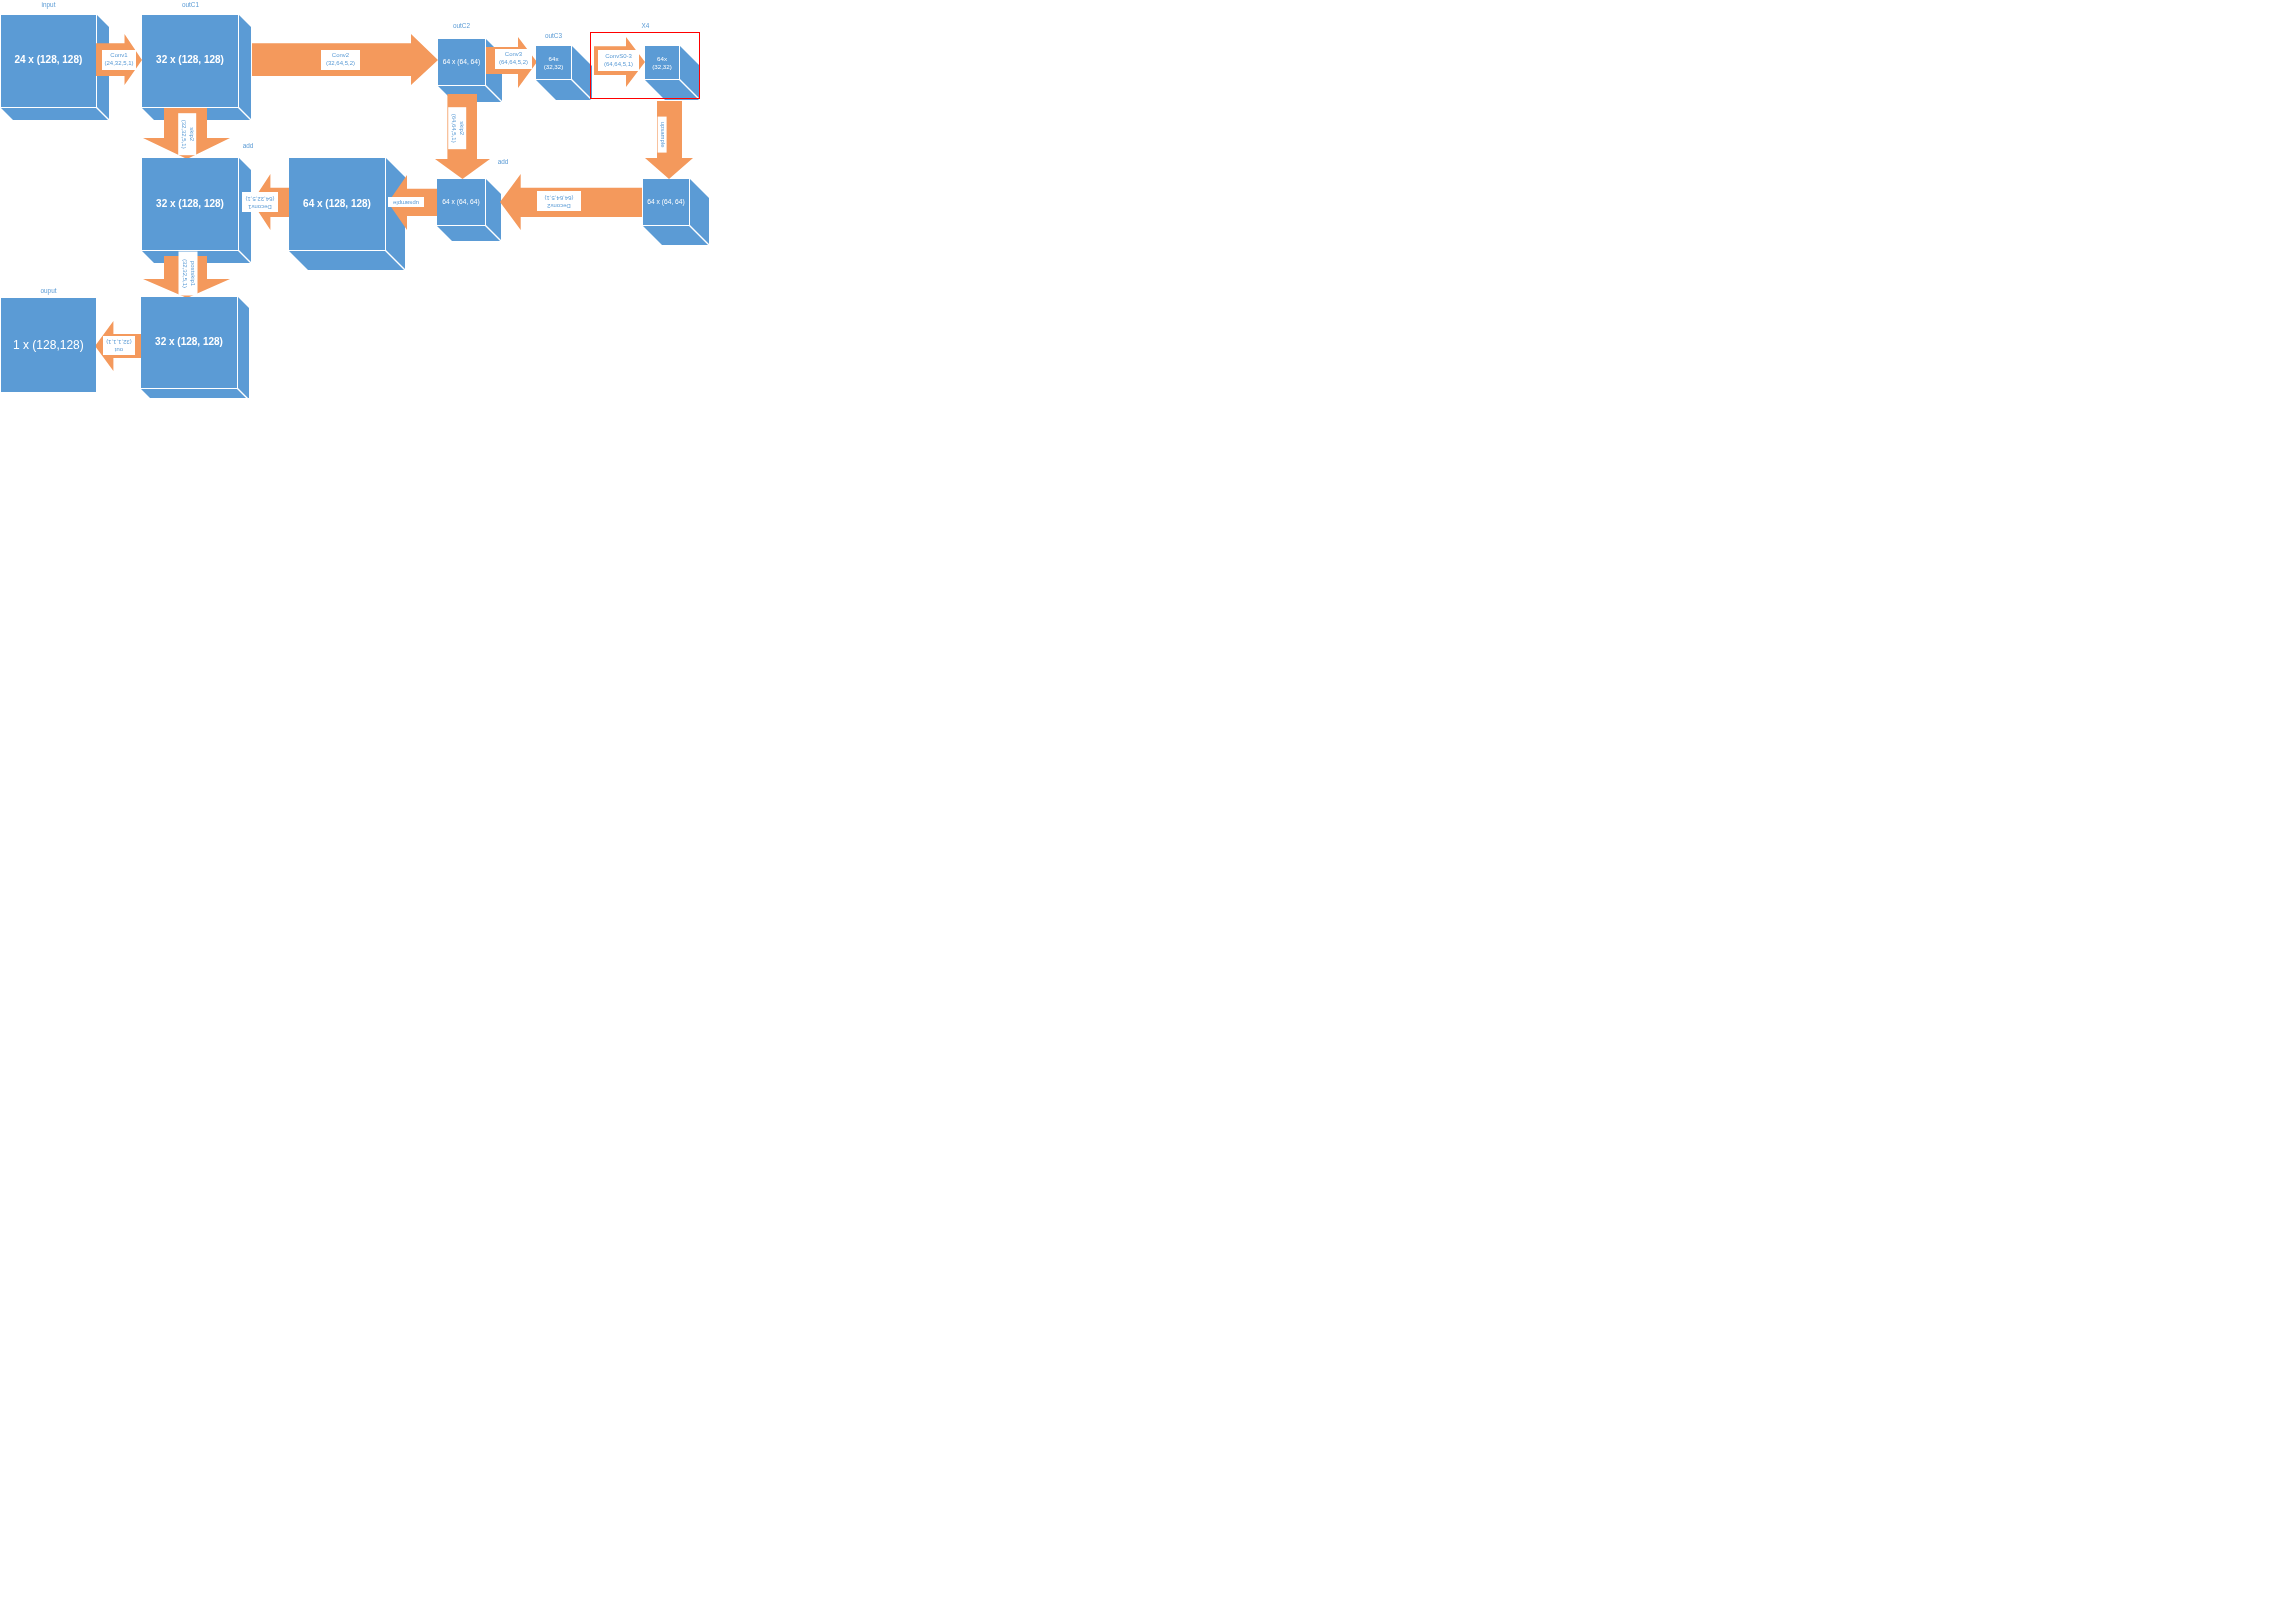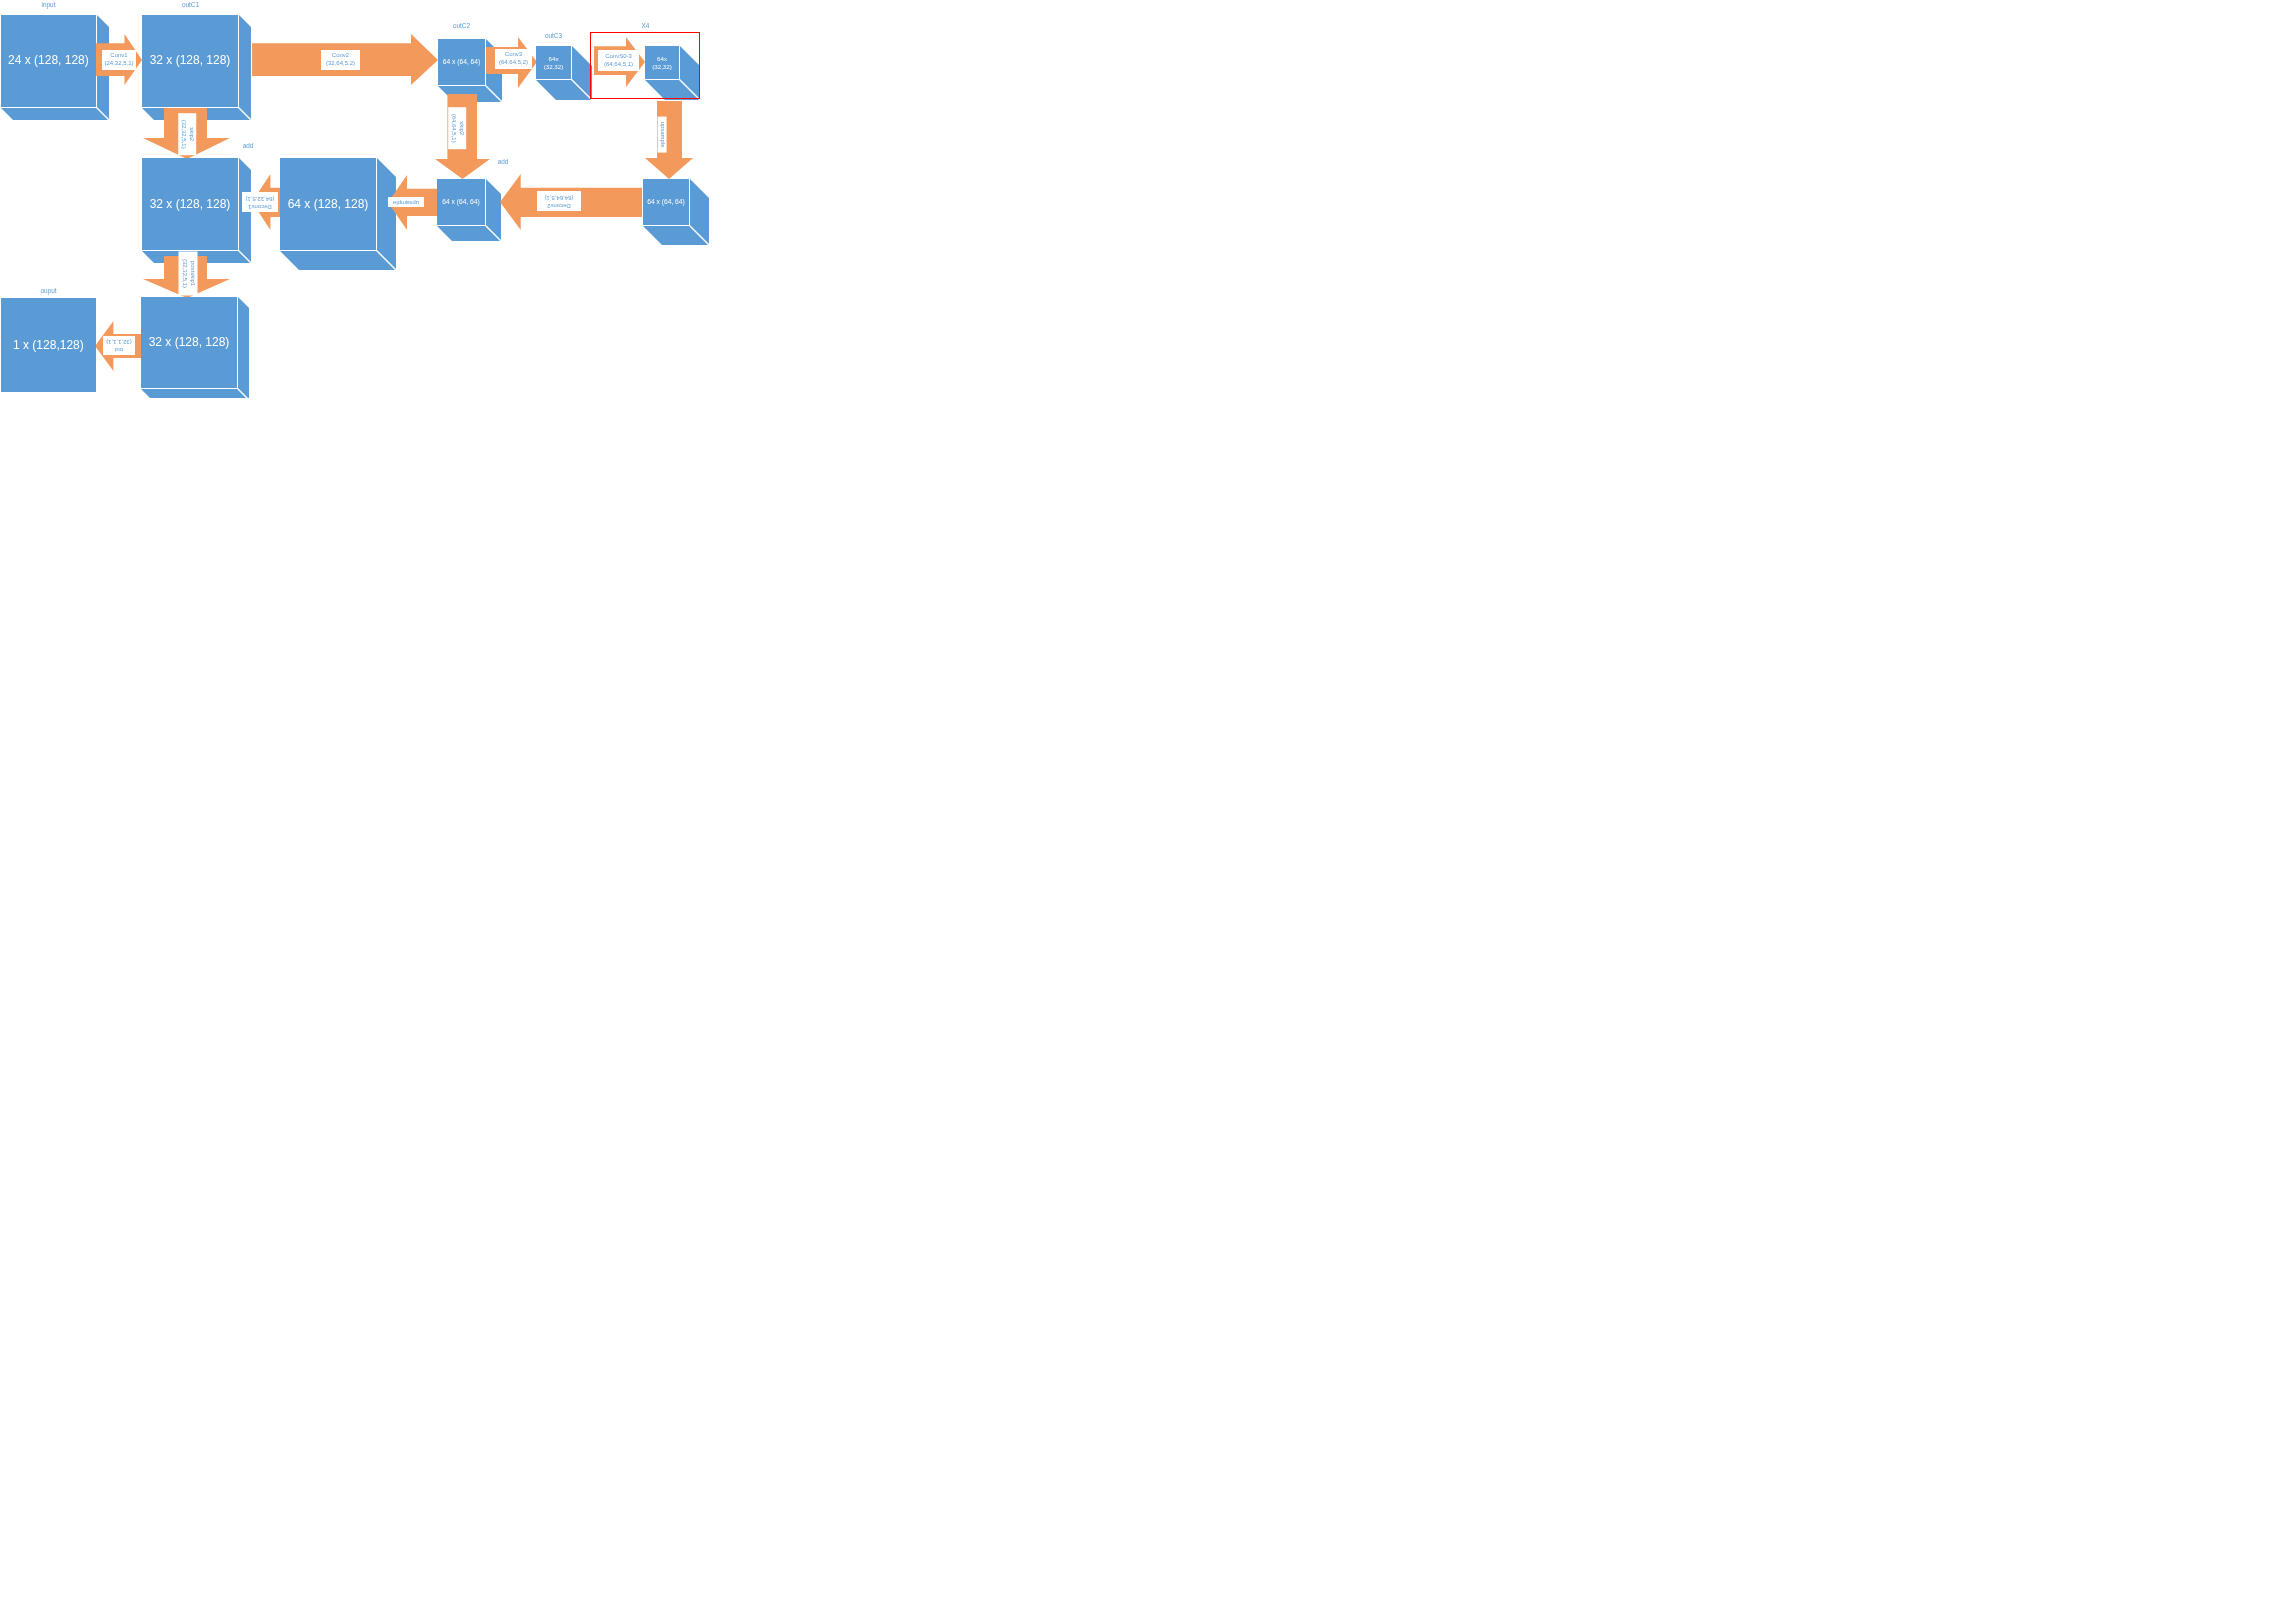--- a/index.html
+++ b/index.html
@@ -11,21 +11,21 @@
   .box3d { position:absolute; }
   .box3d .main {
     position:absolute; inset:0; z-index:3;
     background:var(--box_blue,#5B9BD5);
     display:flex; flex-direction:column; align-items:center; justify-content:center;
     color:var(--box_text,#ffffff); text-align:center; line-height:1.25;
   }
   .box3d .face { position:absolute; background:var(--box_blue,#5B9BD5); z-index:1; }
   .box3d .face-r { left:calc(100% + 1.4px); top:0; height:100%; transform:skewY(45deg); transform-origin:0 0; }
   .box3d .face-b { top:calc(100% + 1.4px); left:0; width:100%; transform:skewX(45deg); transform-origin:0 0; }
-  .t-big  { font-size:12px; }
+  .t-big  { font-size:10px;font-weight:bold; }
   .t-med  { font-size:6.7px; }
   .t-sm   { font-size:6.2px; }
   .t-out  { font-size:12px; }
   
   .arrow { position:absolute; background:var(--arrow_orange,#F4995C); z-index:2; }
   
   .alabel {
     position:absolute; z-index:4; background:#ffffff;
     color:var(--label_blue,#5B9BD5); font-size:6px; line-height:1.3;
     display:flex; flex-direction:column; align-items:center; justify-content:center;
@@ -114,21 +114,21 @@
   </div>
 
   <div class="box3d" style="left:142px;top:158px;width:96px;height:92px">
     <div class="face face-r" style="width:12px"></div>
     <div class="face face-b" style="height:12px"></div>
     <div class="main t-big">
         <span>32 x (128, 128)</span>
       </div>
   </div>
 
-  <div class="box3d" style="left:280px;top:158px;width:96px;height:92px">
+  <div class="box3d" style="left:289px;top:158px;width:96px;height:92px">
     <div class="face face-r" style="width:19px"></div>
     <div class="face face-b" style="height:19px"></div>
     <div class="main t-big">
         <span>64 x (128, 128)</span>
       </div>
   </div>
 
   <div class="box3d" style="left:437px;top:179px;width:48px;height:46px">
     <div class="face face-r" style="width:15px"></div>
     <div class="face face-b" style="height:15px"></div>

